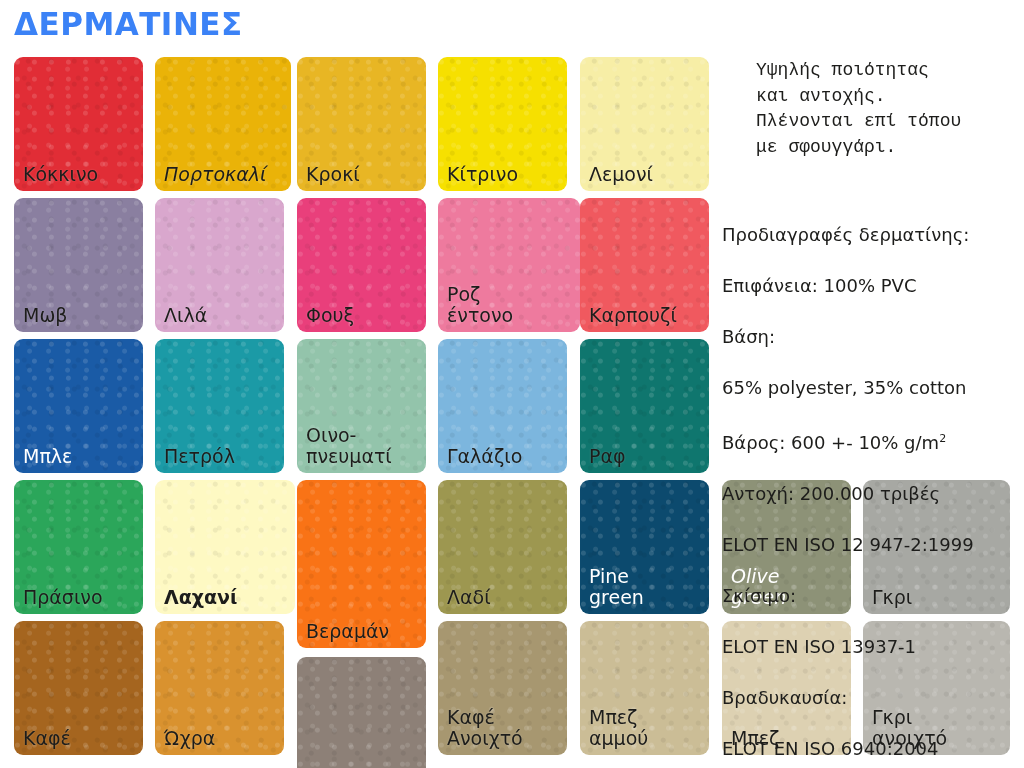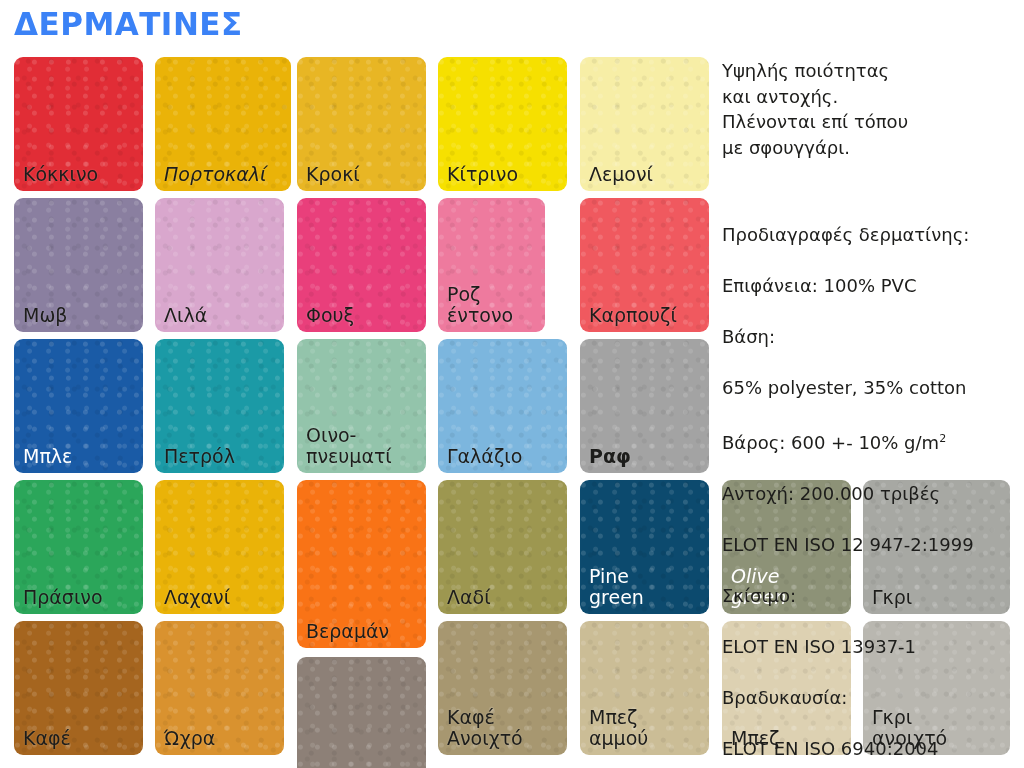--- a/index.html
+++ b/index.html
@@ -64,21 +64,21 @@
     text-shadow: none;
   }
   .note {
     position: absolute;
     font-size: 18px;
     line-height: 25.5px;
     color: #1d1d1b;
     white-space: pre-line;
     font-family: "DejaVu Sans", "Liberation Sans", sans-serif;
   }
-  #note-quality { left: 722px; top: 58px; }
+  #note-quality { left: 756px; top: 58px; font-family: Liberation Mono, monospace; }
   #note-specs { left: 722px; top: 196px; }
   sup { font-size: 11px; vertical-align: super; }
 </style>
 </head>
 <body>
 
 <div id="page">
 
   <div id="title">ΔΕΡΜΑΤΙΝΕΣ</div>
 
@@ -108,21 +108,21 @@
         <div class="lbl">Μωβ</div>
       </div>
       <div class="swatch" style="left: 155px; top: 198px; width: 129px; height: 134px; background: rgb(217, 167, 205);">
         <div class="tex"></div>
         <div class="lbl">Λιλά</div>
       </div>
       <div class="swatch" style="left: 297px; top: 198px; width: 129px; height: 134px; background: rgb(233, 63, 123);">
         <div class="tex"></div>
         <div class="lbl">Φουξ</div>
       </div>
-      <div class="swatch" style="left: 438px; top: 198px; width: 107px; height: 134px; background: rgb(238, 122, 158);">
+      <div class="swatch" style="left: 438px; top: 198px; width: 142px; height: 134px; background: rgb(238, 122, 158);">
         <div class="tex"></div>
         <div class="lbl">Ροζ
 έντονο</div>
       </div>
       <div class="swatch" style="left: 580px; top: 198px; width: 129px; height: 134px; background: rgb(240, 89, 95);">
         <div class="tex"></div>
         <div class="lbl">Καρπουζί</div>
       </div>
       <div class="swatch" style="left: 14px; top: 339px; width: 129px; height: 134px; background: rgb(26, 91, 166);">
         <div class="tex"></div>
@@ -134,29 +134,29 @@
       </div>
       <div class="swatch" style="left: 297px; top: 339px; width: 129px; height: 134px; background: rgb(147, 196, 171);">
         <div class="tex"></div>
         <div class="lbl">Οινο-
 πνευματί</div>
       </div>
       <div class="swatch" style="left: 438px; top: 339px; width: 129px; height: 134px; background: rgb(124, 182, 222);">
         <div class="tex"></div>
         <div class="lbl">Γαλάζιο</div>
       </div>
-      <div class="swatch" style="left: 580px; top: 339px; width: 129px; height: 134px; background: #a3a3a3; font-weight: bold;">
+      <div class="swatch" style="left: 580px; top: 339px; width: 129px; height: 134px; background: #0f766e;">
         <div class="tex"></div>
         <div class="lbl">Ραφ</div>
       </div>
       <div class="swatch" style="left: 14px; top: 480px; width: 129px; height: 134px; background: rgb(43, 166, 90);">
         <div class="tex"></div>
         <div class="lbl">Πράσινο</div>
       </div>
-      <div class="swatch" style="left: 155px; top: 480px; width: 129px; height: 134px; background: #eab308;">
+      <div class="swatch" style="left: 155px; top: 480px; width: 140px; height: 134px; background: #fef9c3; font-weight: bold;">
         <div class="tex"></div>
         <div class="lbl">Λαχανί</div>
       </div>
       <div class="swatch" style="left: 297px; top: 480px; width: 129px; height: 168px; background: #f97316;">
         <div class="tex"></div>
         <div class="lbl">Βεραμάν</div>
       </div>
       <div class="swatch" style="left: 438px; top: 480px; width: 129px; height: 134px; background: rgb(157, 151, 80);">
         <div class="tex"></div>
         <div class="lbl">Λαδί</div>

